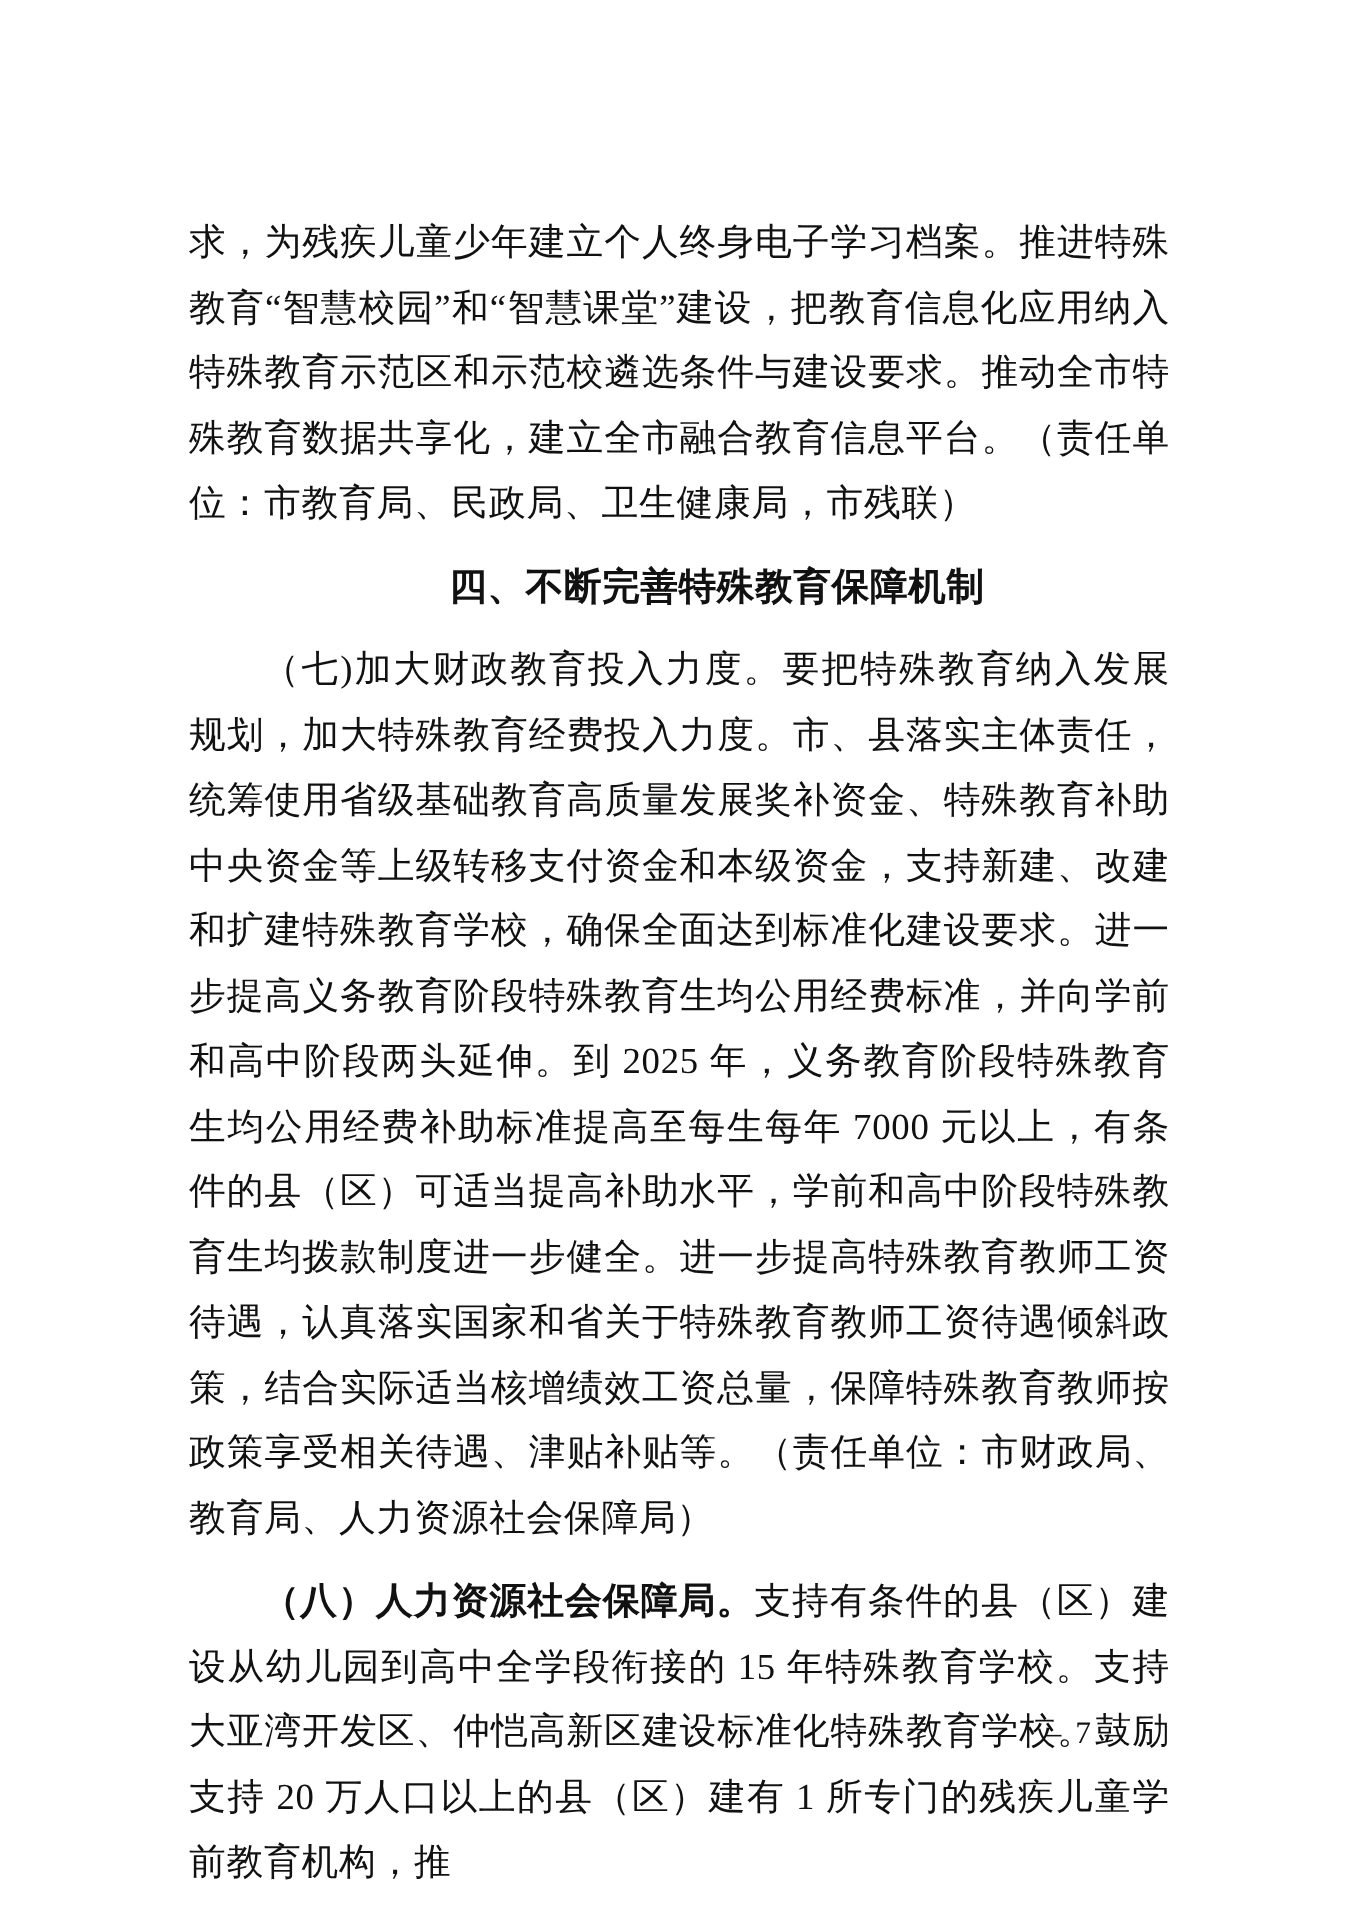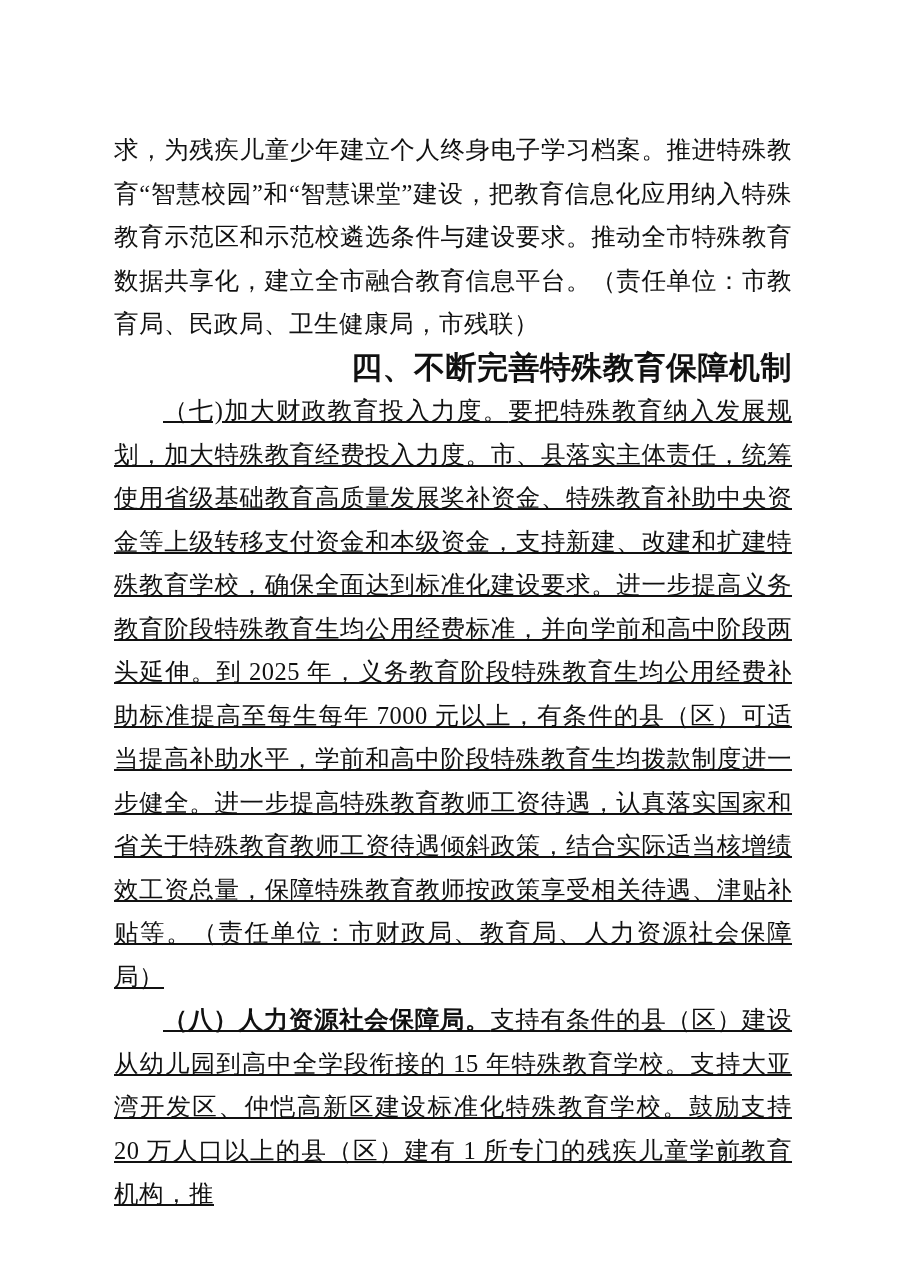--- a/index.html
+++ b/index.html
@@ -17,29 +17,29 @@
   .content {
     position: absolute;
     left: 114px;
     top: 128px;
     width: 678px;
     font-size: 24.5px;
     line-height: 43.5px;
     text-align: justify;
     letter-spacing: 0.5px;
   }
-  .para { margin: 0; }
-  .para.indent { text-indent: 2em; text-decoration: underline; }
+  .para { margin: 12px; }
+  .para.indent { text-indent: 2em; }
   .heading {
     font-family: "Liberation Sans", sans-serif;
     font-weight: bold;
-    font-size: 31px;
+    font-size: 25px;
     line-height: 43.5px;
     text-indent: 2em;
-    text-align: right;
+    text-align: center;
     margin: 0;
   }
   .lead-bold {
     font-weight: bold;
   }
   .page-number {
     position: absolute;
     top: 1143px;
     left: 663px;
     width: 120px;

